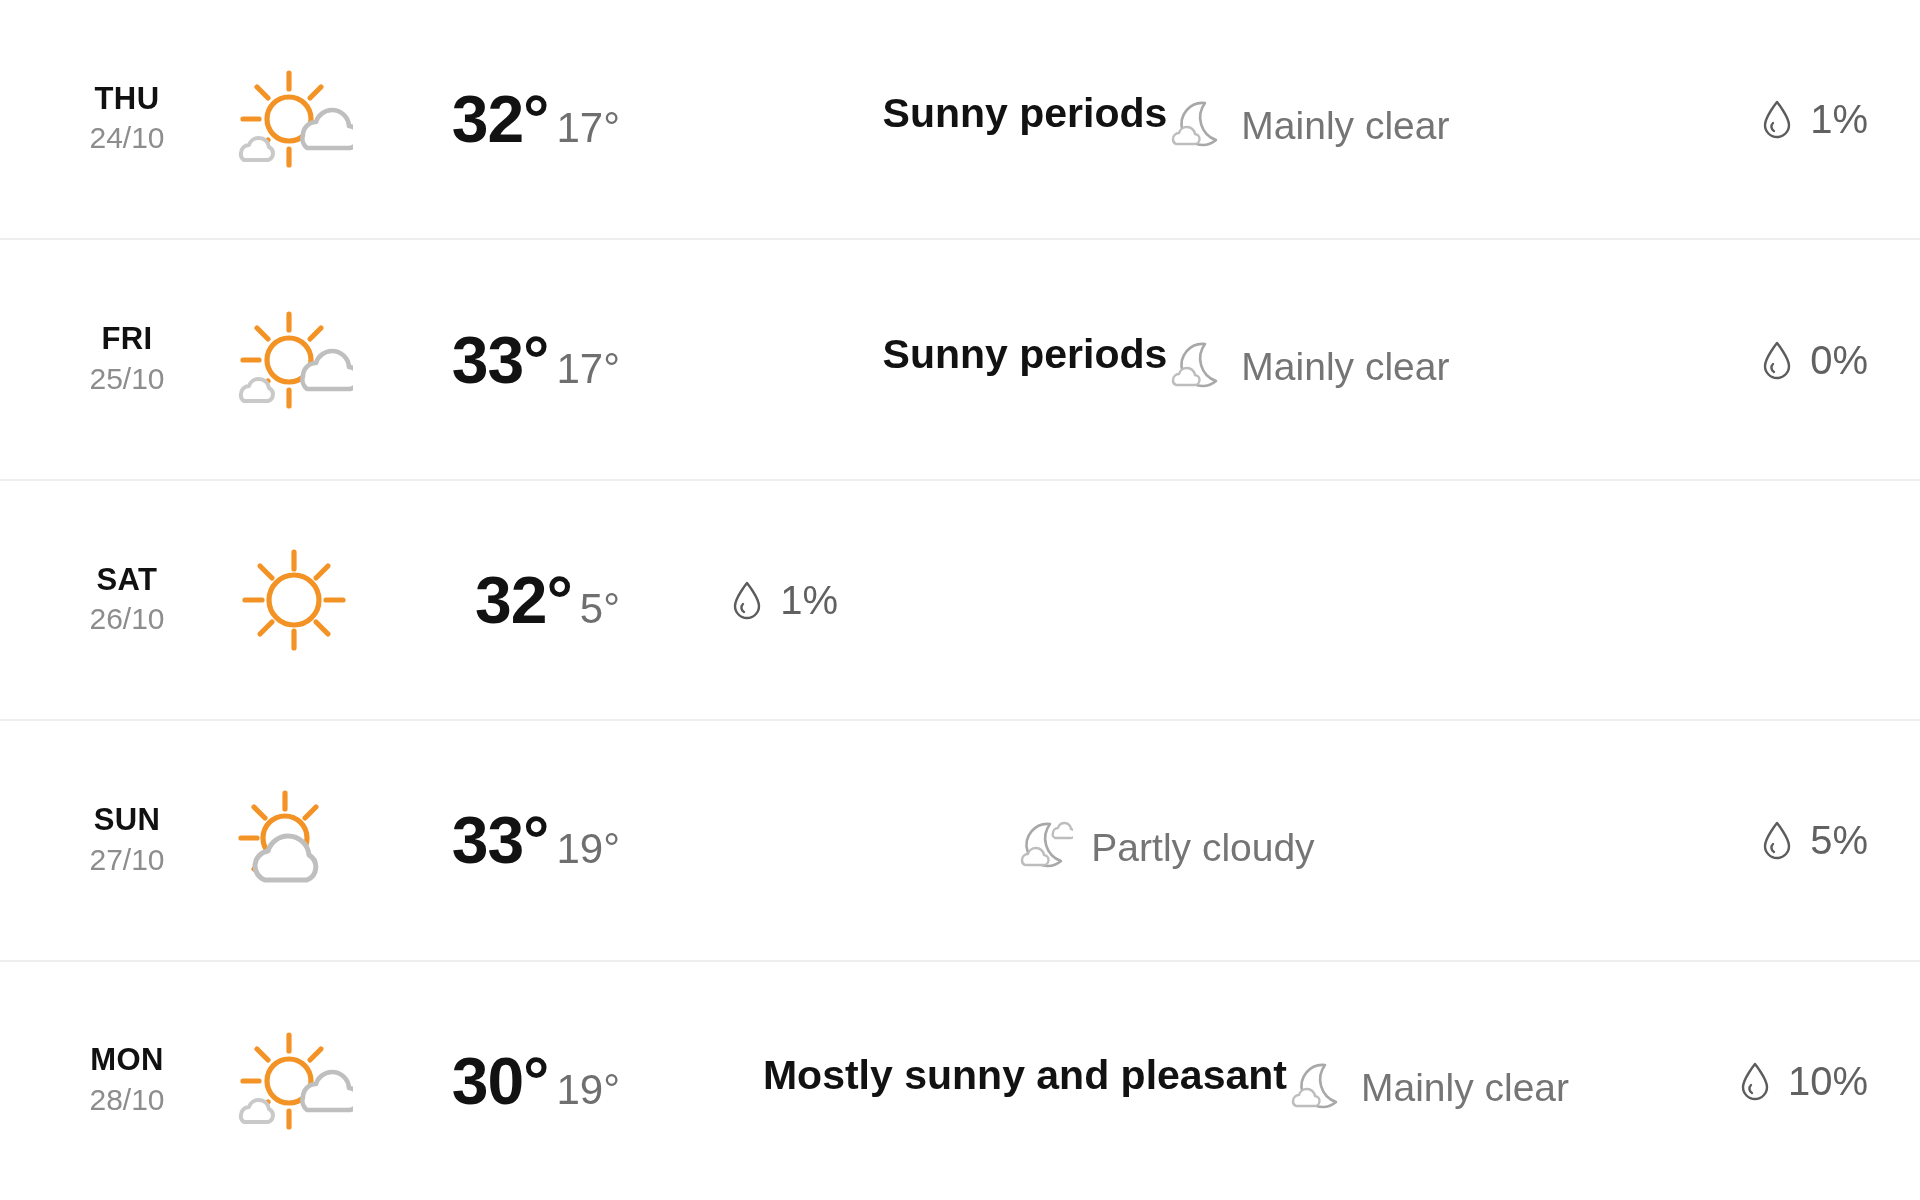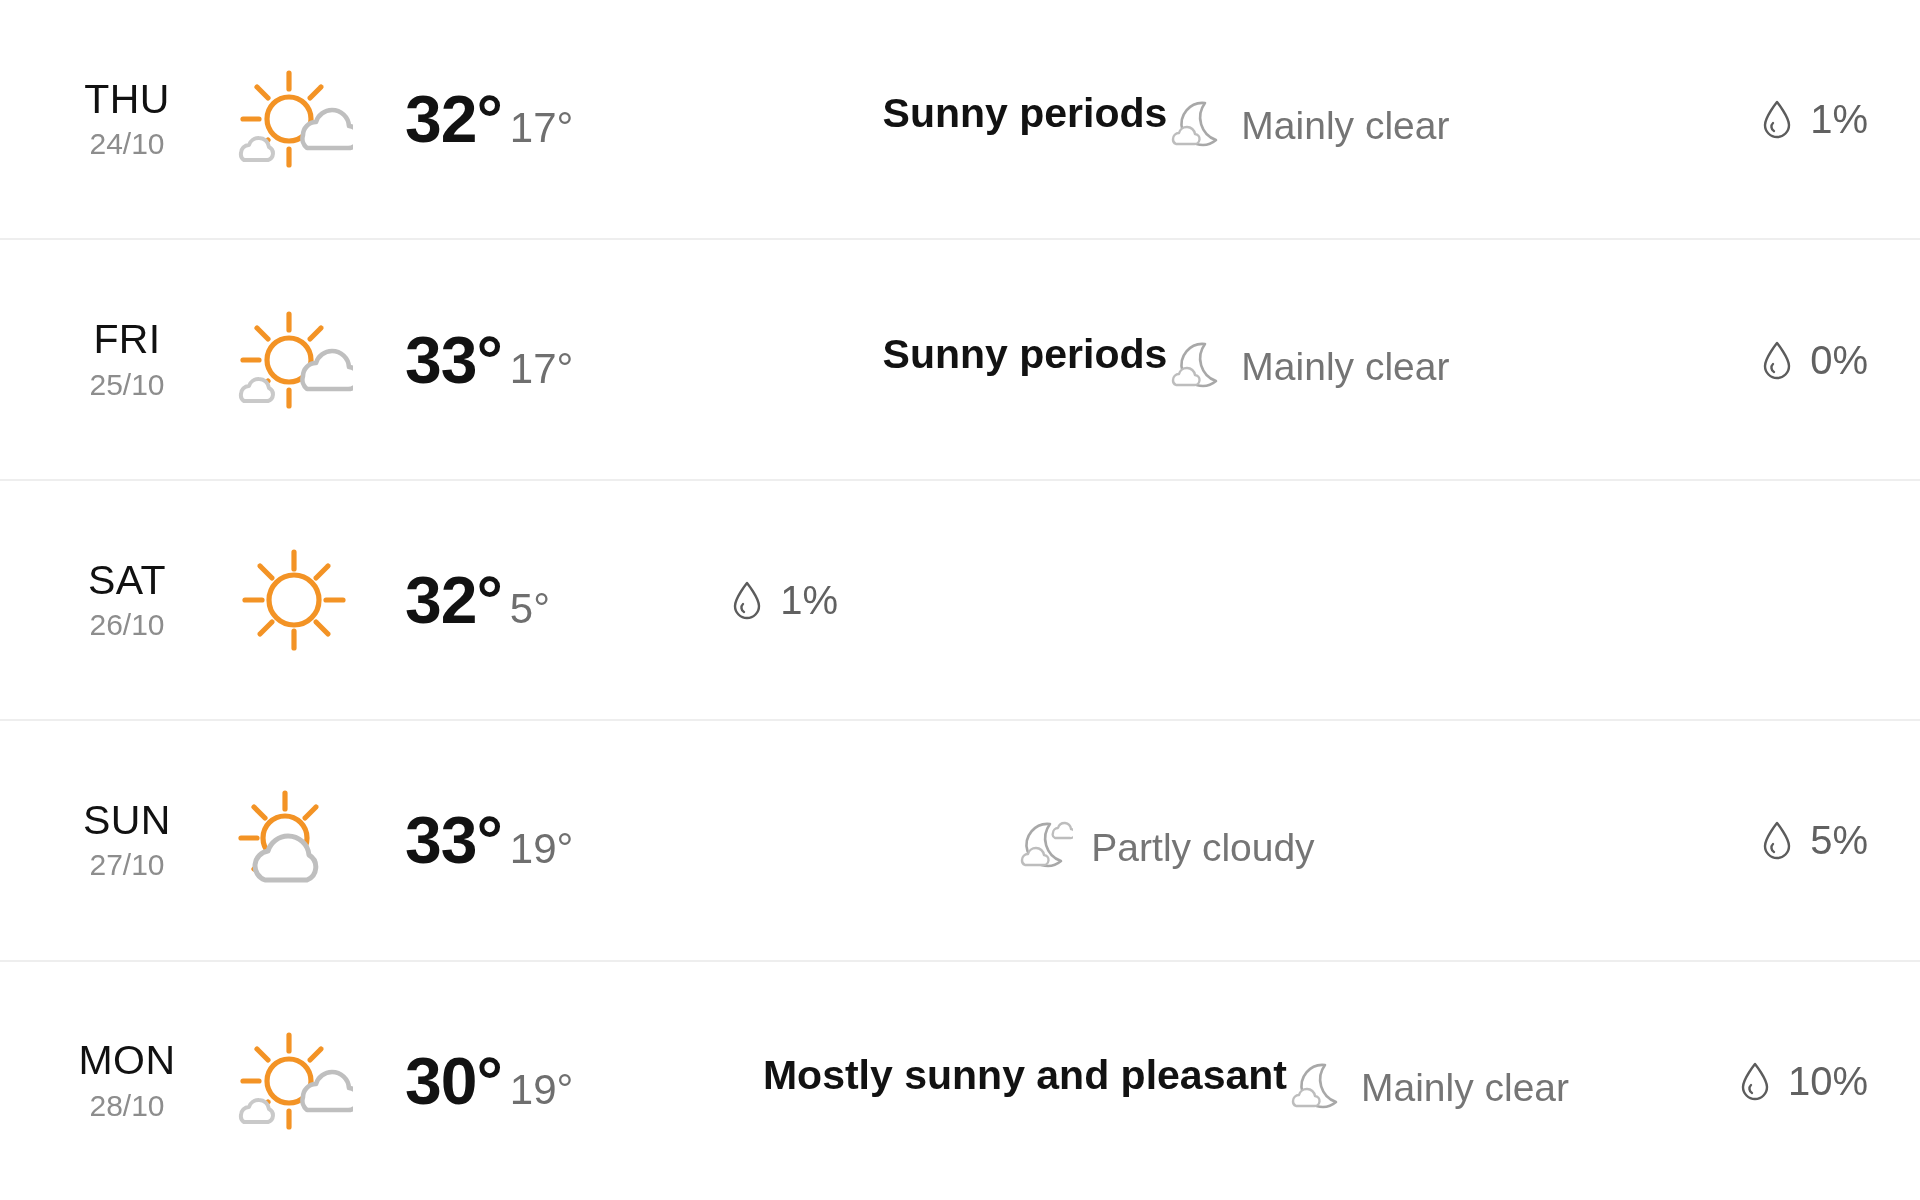--- a/index.html
+++ b/index.html
@@ -33,42 +33,41 @@
   
   .col-day {
     width: 186px;
     flex: 0 0 186px;
     display: flex;
     flex-direction: column;
     align-items: center;
     justify-content: center;
   }
   .day-name {
-    font-size: 41px;
-    font-weight: 400;
+    font-size: 31px;
+    font-weight: 700;
     color: #111111;
     letter-spacing: 0.4px;
     line-height: 1.18;
   }
   .day-date {
     font-size: 30px;
     font-weight: 400;
     color: #8d8d8d;
     line-height: 1.28;
     margin-top: 2px;
   }
 
   
   .col-temp {
     flex: 0 0 400px;
     display: flex;
     align-items: center;
-    justify-content: flex-start;
+    justify-content: space-between;
     padding-left: 12px;
-    gap: 47px;
   }
   .day-icon {
     width: 124px;
     height: 110px;
     flex: 0 0 124px;
     display: flex;
     align-items: center;
     justify-content: center;
   }
   .day-icon svg { display: block; }

